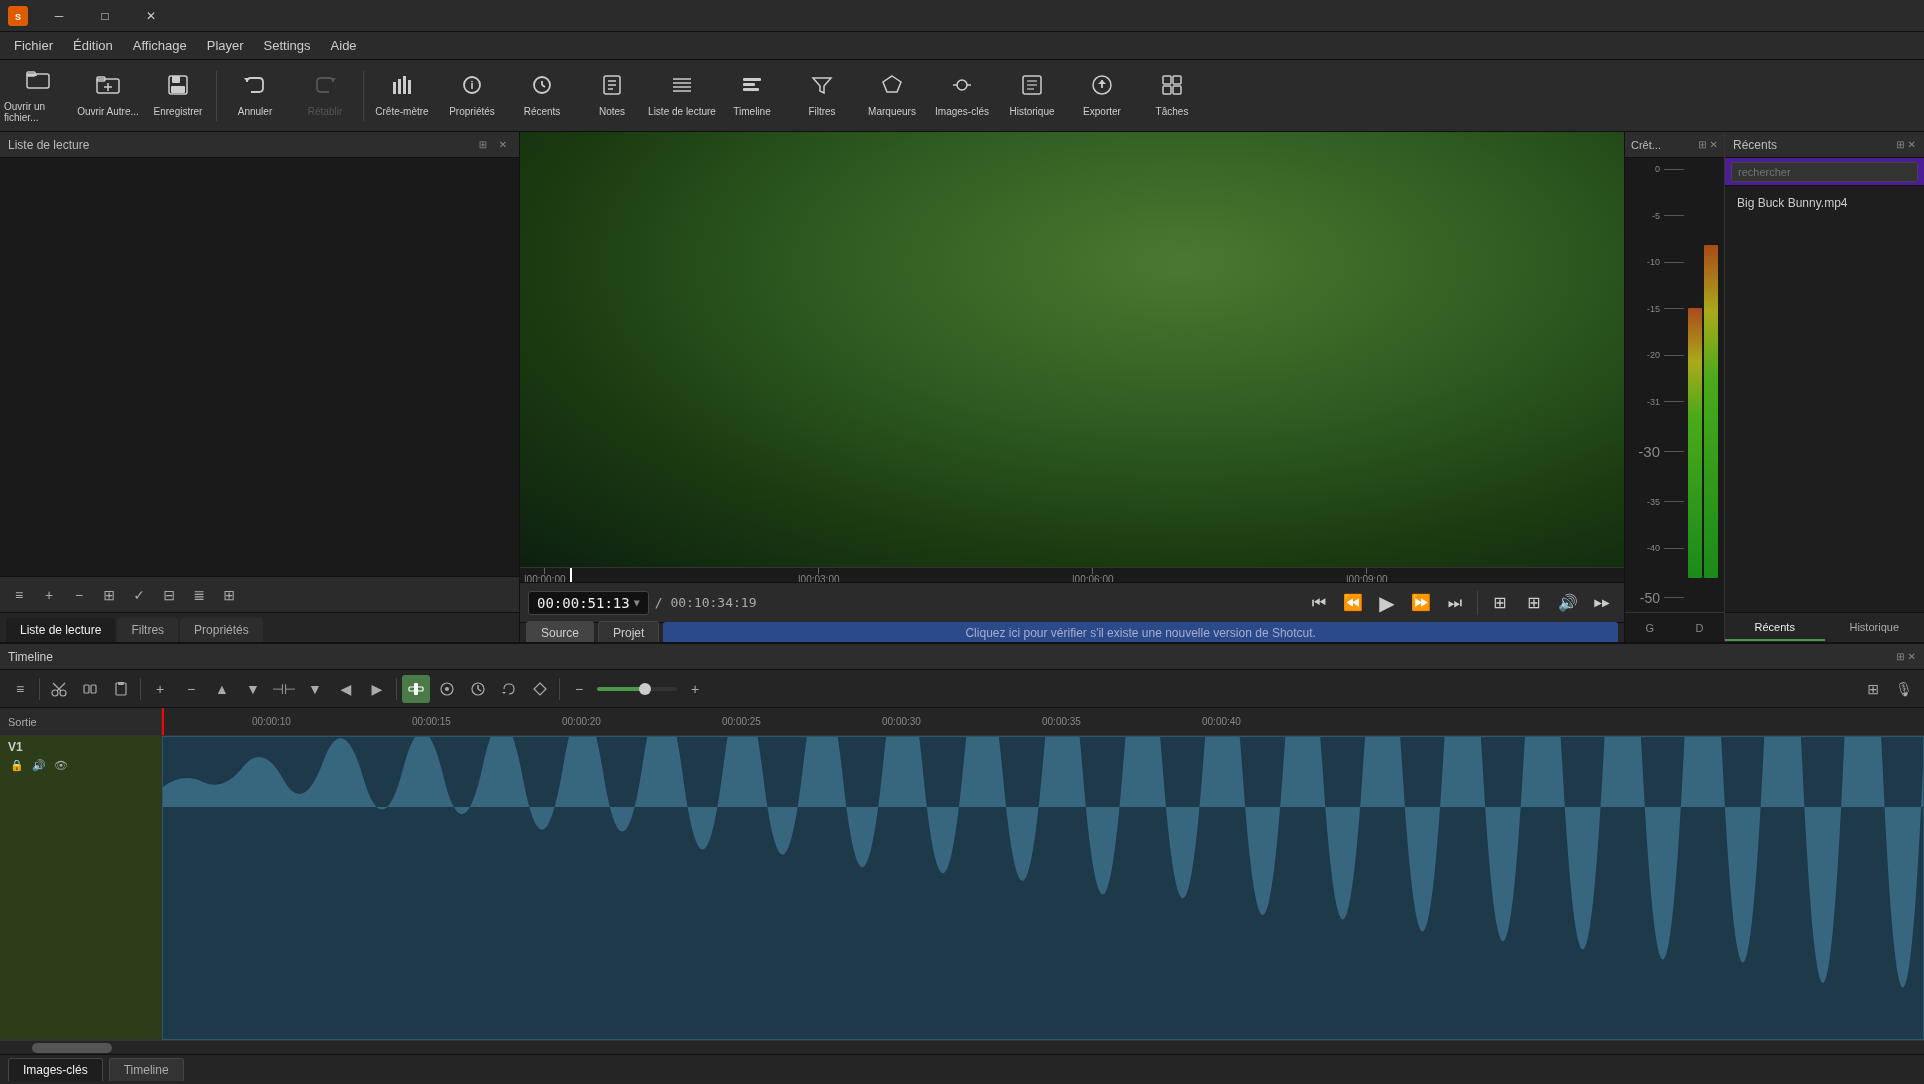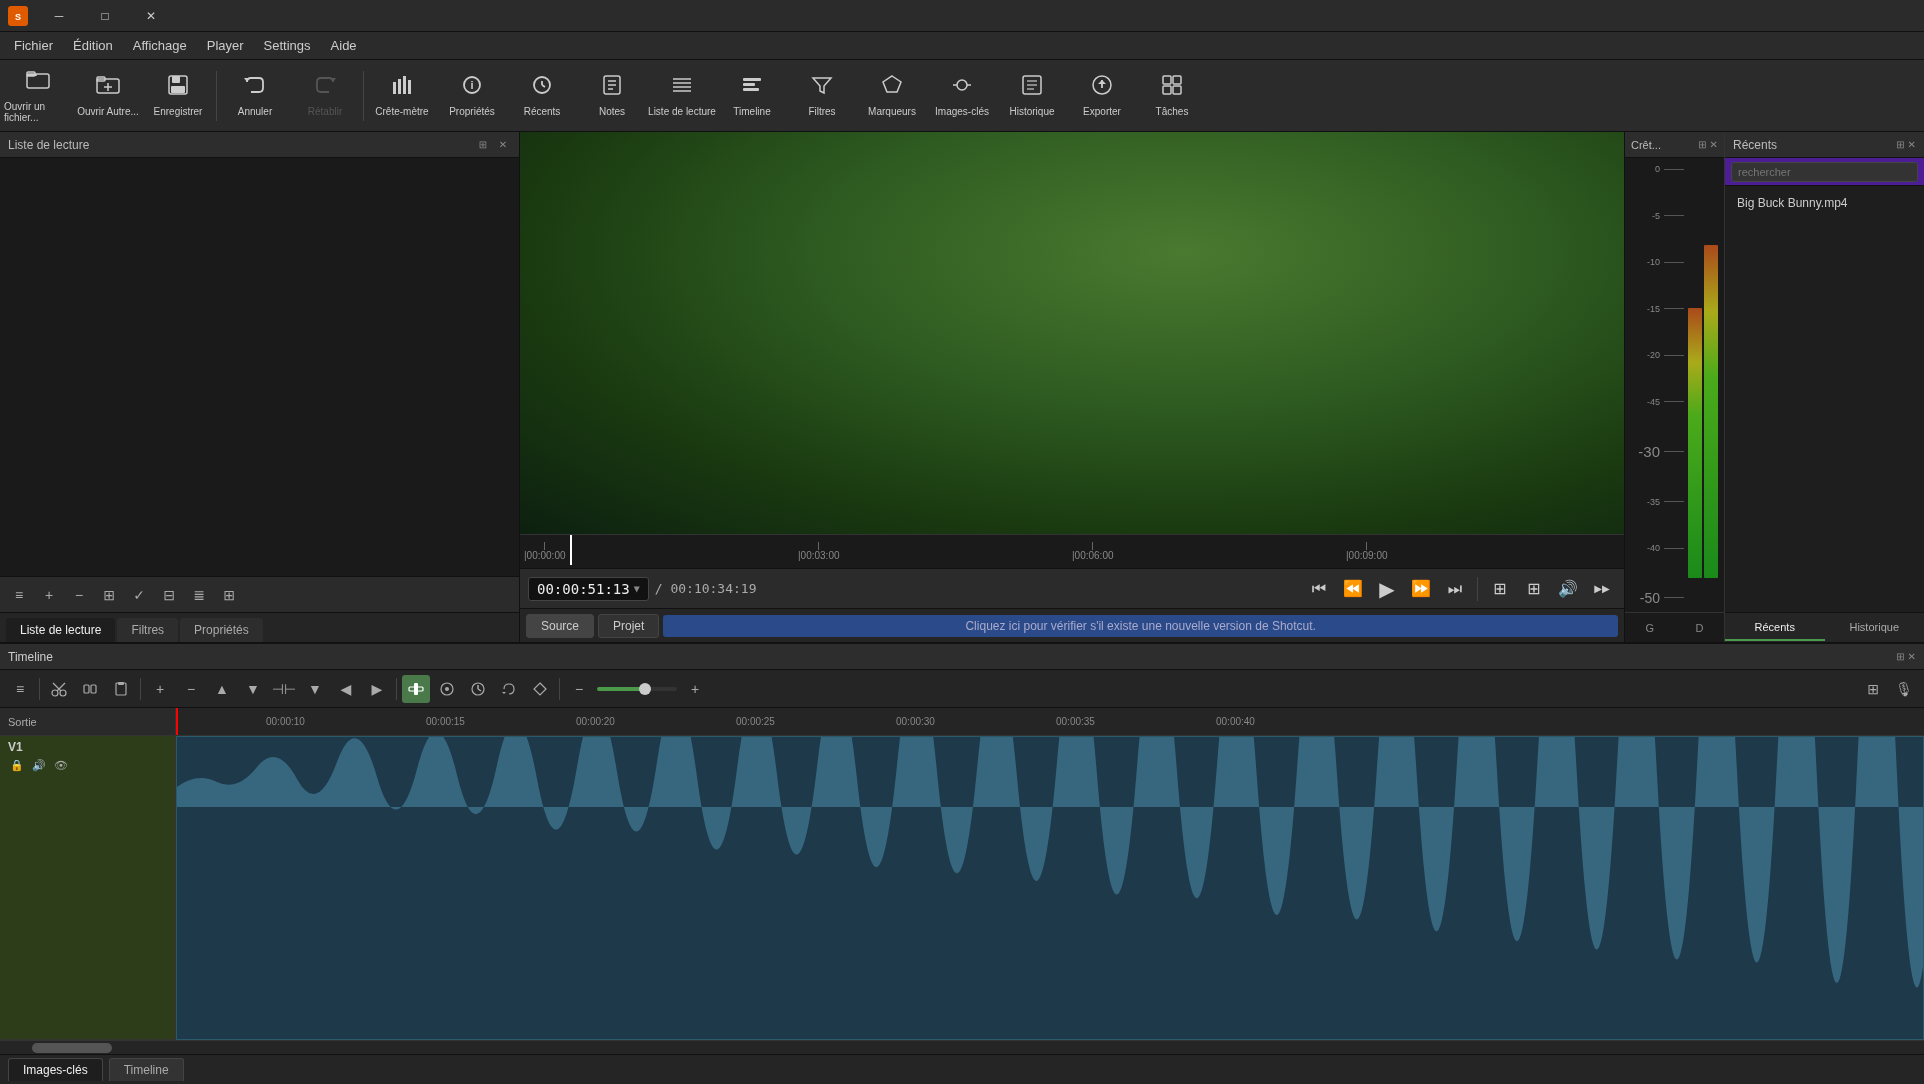--- a/index.html
+++ b/index.html
@@ -174,21 +174,21 @@
       position: relative;
       overflow: hidden;
     }
     
     .scene-bg {
       position: absolute; inset: 0;
       background: radial-gradient(ellipse at 60% 30%, #4a7a30 0%, #2d5a20 40%, #1a3a10 70%, #0d2010 100%);
     }
 
     #timeline-bar {
-      height: 34px;
+      height: 15px;
       background: #1a1a1a;
       display: flex;
       align-items: center;
       padding: 0 4px;
       border-top: 1px solid #333;
       position: relative;
       overflow: hidden;
     }
     .timeline-ruler {
       display: flex;
@@ -235,21 +235,21 @@
     .timecode-box .dropdown-arrow { color: #888; font-size: 10px; }
     .total-time { color: #aaa; font-size: 13px; font-family: monospace; }
     .transport-btn {
       width: 28px; height: 28px;
       display: flex; align-items: center; justify-content: center;
       cursor: pointer; color: #ccc; font-size: 16px; border-radius: 3px;
     }
     .transport-sep { width: 1px; height: 24px; background: #444; margin: 0 2px; }
 
     #source-project-bar {
-      height: 34px;
+      height: 20px;
       background: #252525;
       display: flex;
       align-items: center;
       padding: 0 6px;
       gap: 4px;
       border-top: 1px solid #111;
     }
     .sp-btn {
       padding: 4px 14px;
       font-size: 12px;
@@ -418,21 +418,21 @@
       width: 12px; height: 12px;
       background: #ccc;
       border-radius: 50%;
     }
 
     #timeline-content {
       flex: 1;
       display: flex;
     }
     #track-labels {
-      width: 176px;
+      width: 162px;
       background: #252525;
       border-right: 1px solid #333;
       display: flex;
       flex-direction: column;
     }
     .track-label-header {
       height: 28px;
       background: #2a2a2a;
       display: flex;
       align-items: center;
@@ -906,21 +906,21 @@
                 </div>
                 <div style="display:flex; align-items:center; justify-content:flex-end; padding-right:36px;">
                   <span style="font-size:9px; color:#888; margin-right:4px;">-15</span>
                   <div style="width:20px; height:1px; background:#555;"></div>
                 </div>
                 <div style="display:flex; align-items:center; justify-content:flex-end; padding-right:36px;">
                   <span style="font-size:9px; color:#888; margin-right:4px;">-20</span>
                   <div style="width:20px; height:1px; background:#555;"></div>
                 </div>
                 <div style="display:flex; align-items:center; justify-content:flex-end; padding-right:36px;">
-                  <span style="font-size:9px; color:#888; margin-right:4px;">-45</span>
+                  <span style="font-size:9px; color:#888; margin-right:4px;">-31</span>
                   <div style="width:20px; height:1px; background:#555;"></div>
                 </div>
                 <div style="display:flex; align-items:center; justify-content:flex-end; padding-right:36px;">
                   <span style="font-size:15px; color:#888; margin-right:4px;">-30</span>
                   <div style="width:20px; height:1px; background:#555;"></div>
                 </div>
                 <div style="display:flex; align-items:center; justify-content:flex-end; padding-right:36px;">
                   <span style="font-size:9px; color:#888; margin-right:4px;">-35</span>
                   <div style="width:20px; height:1px; background:#555;"></div>
                 </div>

